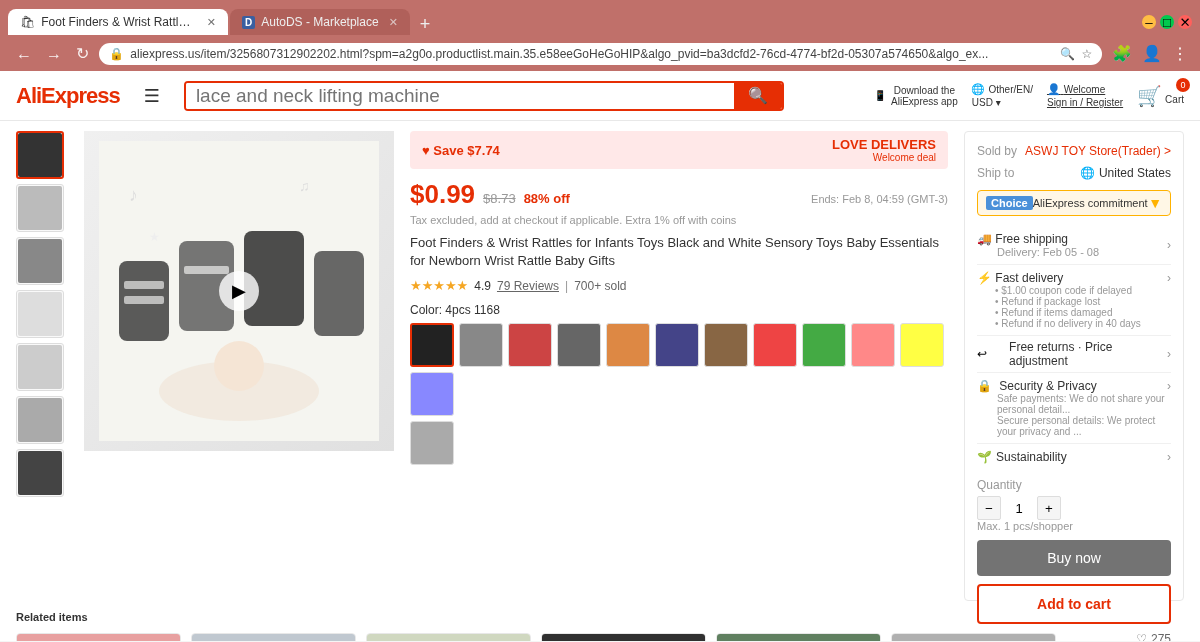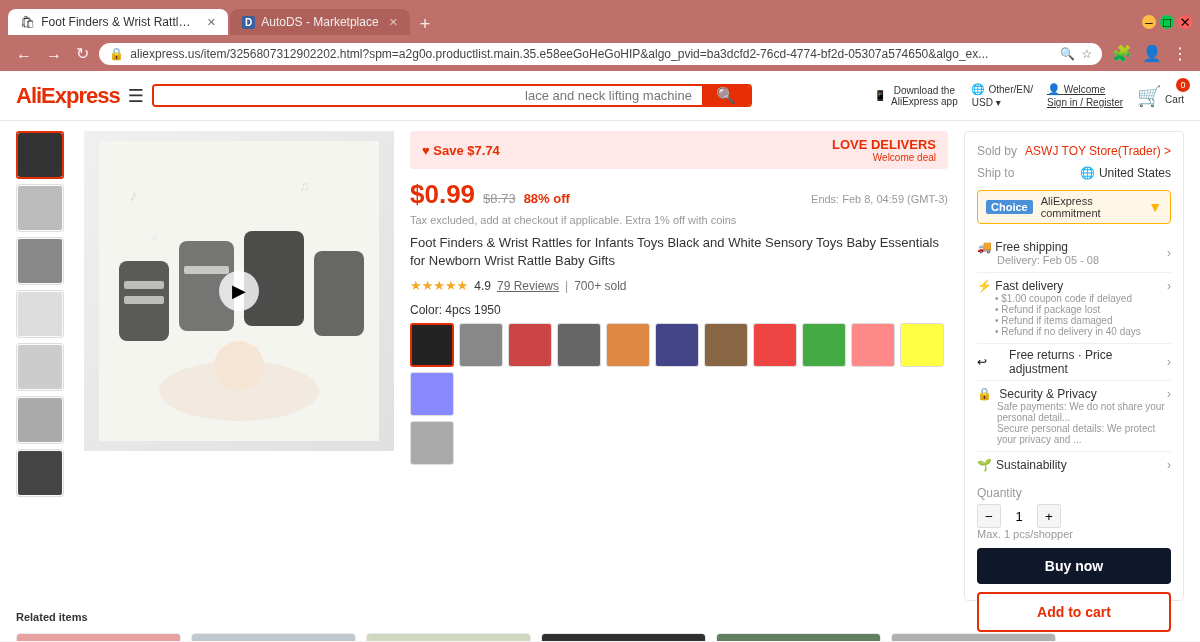--- a/index.html
+++ b/index.html
@@ -23,25 +23,25 @@
     .nav-btn { background: none; border: none; color: #fff; font-size: 16px; cursor: pointer; padding: 2px 4px; opacity: 0.9; }
     .url-box { flex: 1; background: #fff; border-radius: 16px; display: flex; align-items: center; padding: 4px 10px; gap: 6px; }
     .url-text { flex: 1; font-size: 12px; color: #444; overflow: hidden; white-space: nowrap; text-overflow: ellipsis; }
     .url-icons { display: flex; gap: 6px; color: #666; }
     .browser-icons { display: flex; gap: 10px; color: #fff; font-size: 16px; margin-left: 4px; }
 
     
     .page { background: #fff; width: 1200px; height: 570px; overflow: hidden; }
 
     
-    .ali-header { background: #fff; border-bottom: 1px solid #e8e8e8; padding: 6px 16px; display: flex; align-items: center; gap: 8px; height: 50px; }
+    .ali-header { background: #fff; border-bottom: 1px solid #e8e8e8; padding: 6px 16px; display: flex; align-items: center; gap: 24px; height: 50px; }
     .ali-logo { font-size: 22px; font-weight: bold; color: #e62e04; letter-spacing: -1px; }
     .hamburger { font-size: 18px; color: #333; cursor: pointer; }
     .search-bar { flex: 1; display: flex; border: 2px solid #e62e04; border-radius: 4px; overflow: hidden; max-width: 600px; }
-    .search-input { flex: 1; border: none; padding: 2px 10px; font-size: 13px; outline: none; text-align: right; }
+    .search-input { flex: 1; border: none; padding: 2px 10px; font-size: 19px; outline: none; }
     .search-btn { background: #e62e04; border: none; color: #fff; padding: 0 14px; cursor: pointer; font-size: 16px; }
     .header-right { display: flex; align-items: center; gap: 14px; margin-left: auto; }
     .header-app { text-align: center; font-size: 10px; color: #333; cursor: pointer; }
     .header-currency { font-size: 11px; color: #333; cursor: pointer; }
     .header-account { font-size: 11px; color: #333; cursor: pointer; text-decoration: underline; }
     .header-cart { font-size: 11px; color: #333; cursor: pointer; position: relative; }
     .cart-badge { background: #e62e04; color: #fff; border-radius: 50%; width: 14px; height: 14px; font-size: 9px; display: flex; align-items: center; justify-content: center; position: absolute; top: -6px; right: -6px; }
 
     
     .main-content { display: flex; padding: 10px 16px; gap: 16px; height: 490px; }
@@ -81,42 +81,42 @@
     .color-swatch { width: 44px; height: 44px; border: 1px solid #ddd; border-radius: 3px; cursor: pointer; background: #f0f0f0; }
     .color-swatch.selected { border: 2px solid #e62e04; }
 
     
     .right-panel { width: 220px; background: #fff; border: 1px solid #e8e8e8; border-radius: 4px; padding: 12px; }
     .sold-by-row { display: flex; justify-content: space-between; align-items: center; margin-bottom: 8px; }
     .sold-by-label { font-size: 12px; color: #999; }
     .sold-by-store { font-size: 12px; color: #e62e04; cursor: pointer; }
     .ship-to-row { display: flex; justify-content: space-between; align-items: center; margin-bottom: 10px; gap: 32px; }
     .ship-to-value { font-size: 12px; color: #333; display: flex; align-items: center; gap: 4px; }
-    .choice-badge { background: #fff7e6; border: 1px solid #ffb200; border-radius: 4px; padding: 4px 8px; margin-bottom: 10px; display: flex; align-items: center; gap: 8px; }
+    .choice-badge { background: #fff7e6; border: 1px solid #ffb200; border-radius: 4px; padding: 4px 8px; margin-bottom: 10px; display: flex; align-items: center; }
     .choice-text { color: #333; font-size: 12px; font-weight: bold; background: #4a90d9; color: #fff; padding: 1px 5px; border-radius: 2px; font-size: 11px; }
     .ali-commit { font-size: 11px; color: #333; }
     .delivery-section { margin-bottom: 8px; }
     .delivery-row { display: flex; justify-content: space-between; align-items: center; padding: 6px 0; border-bottom: 1px solid #f0f0f0; cursor: pointer; }
     .delivery-info { font-size: 12px; color: #333; }
     .delivery-sub { font-size: 11px; color: #999; }
     .delivery-arrow { color: #999; font-size: 12px; }
     .fast-delivery { display: flex; justify-content: space-between; padding: 6px 0; border-bottom: 1px solid #f0f0f0; cursor: pointer; }
     .fast-del-info { font-size: 12px; color: #333; }
     .fast-del-details { font-size: 11px; color: #999; }
     .guarantee-row { display: flex; align-items: center; gap: 6px; padding: 4px 0; cursor: pointer; }
     .guarantee-text { font-size: 12px; color: #333; }
     .security-row { display: flex; justify-content: space-between; align-items: flex-start; padding: 6px 0; border-top: 1px solid #f0f0f0; cursor: pointer; }
     .sustainability-row { display: flex; justify-content: space-between; align-items: center; padding: 6px 0; border-top: 1px solid #f0f0f0; cursor: pointer; }
     .quantity-section { margin: 8px 0; }
     .qty-label { font-size: 12px; color: #999; margin-bottom: 4px; }
     .qty-control { display: flex; align-items: center; gap: 8px; }
     .qty-btn { width: 24px; height: 24px; border: 1px solid #ddd; background: #f5f5f5; cursor: pointer; display: flex; align-items: center; justify-content: center; border-radius: 2px; }
     .qty-val { font-size: 13px; min-width: 20px; text-align: center; }
     .qty-max { font-size: 11px; color: #999; }
-    .buy-now-btn { width: 100%; background: #0f172a; color: #fff; border: none; border-radius: 4px; padding: 10px; font-size: 14px; font-weight: bold; cursor: pointer; margin-bottom: 8px; }
+    .buy-now-btn { width: 100%; background: #737373; color: #fff; border: none; border-radius: 4px; padding: 10px; font-size: 14px; font-weight: normal; cursor: pointer; margin-bottom: 8px; }
     .add-cart-btn { width: 100%; background: #fff; color: #e62e04; border: 2px solid #e62e04; border-radius: 4px; padding: 10px; font-size: 14px; font-weight: bold; cursor: pointer; margin-bottom: 8px; }
     .share-row { display: flex; justify-content: space-between; }
     .share-btn { background: none; border: none; color: #666; font-size: 12px; cursor: pointer; display: flex; align-items: center; gap: 4px; }
 
     
     .related-section { padding: 0 16px 10px; }
     .related-title { font-size: 11px; font-weight: bold; color: #333; margin-bottom: 10px; }
     .related-items { display: flex; gap: 10px; overflow: hidden; }
     .related-item { width: 165px; background: #fff; border: 1px solid #e8e8e8; border-radius: 4px; overflow: hidden; cursor: pointer; flex-shrink: 0; }
     .related-img { width: 100%; height: 100px; background: #e8e8e8; position: relative; }
@@ -273,21 +273,21 @@
 
       <div class="stars-row">
         <span class="stars">★★★★★</span>
         <span class="rating-num">4.9</span>
         <span class="reviews-link">79 Reviews</span>
         <span style="color:#999;">|</span>
         <span class="sold-count">700+ sold</span>
       </div>
 
       <div class="color-section">
-        <div class="color-label">Color: 4pcs 1950</div>
+        <div class="color-label">Color: 4pcs 1168</div>
         <div class="color-options">
           <div class="color-swatch selected" style="background:#222;"></div>
           <div class="color-swatch" style="background:#888;"></div>
           <div class="color-swatch" style="background:#c44;"></div>
           <div class="color-swatch" style="background:#666;"></div>
           <div class="color-swatch" style="background:#d84;"></div>
           <div class="color-swatch" style="background:#448;"></div>
           <div class="color-swatch" style="background:#864;"></div>
           <div class="color-swatch" style="background:#e44;"></div>
           <div class="color-swatch" style="background:#4a4;"></div>

